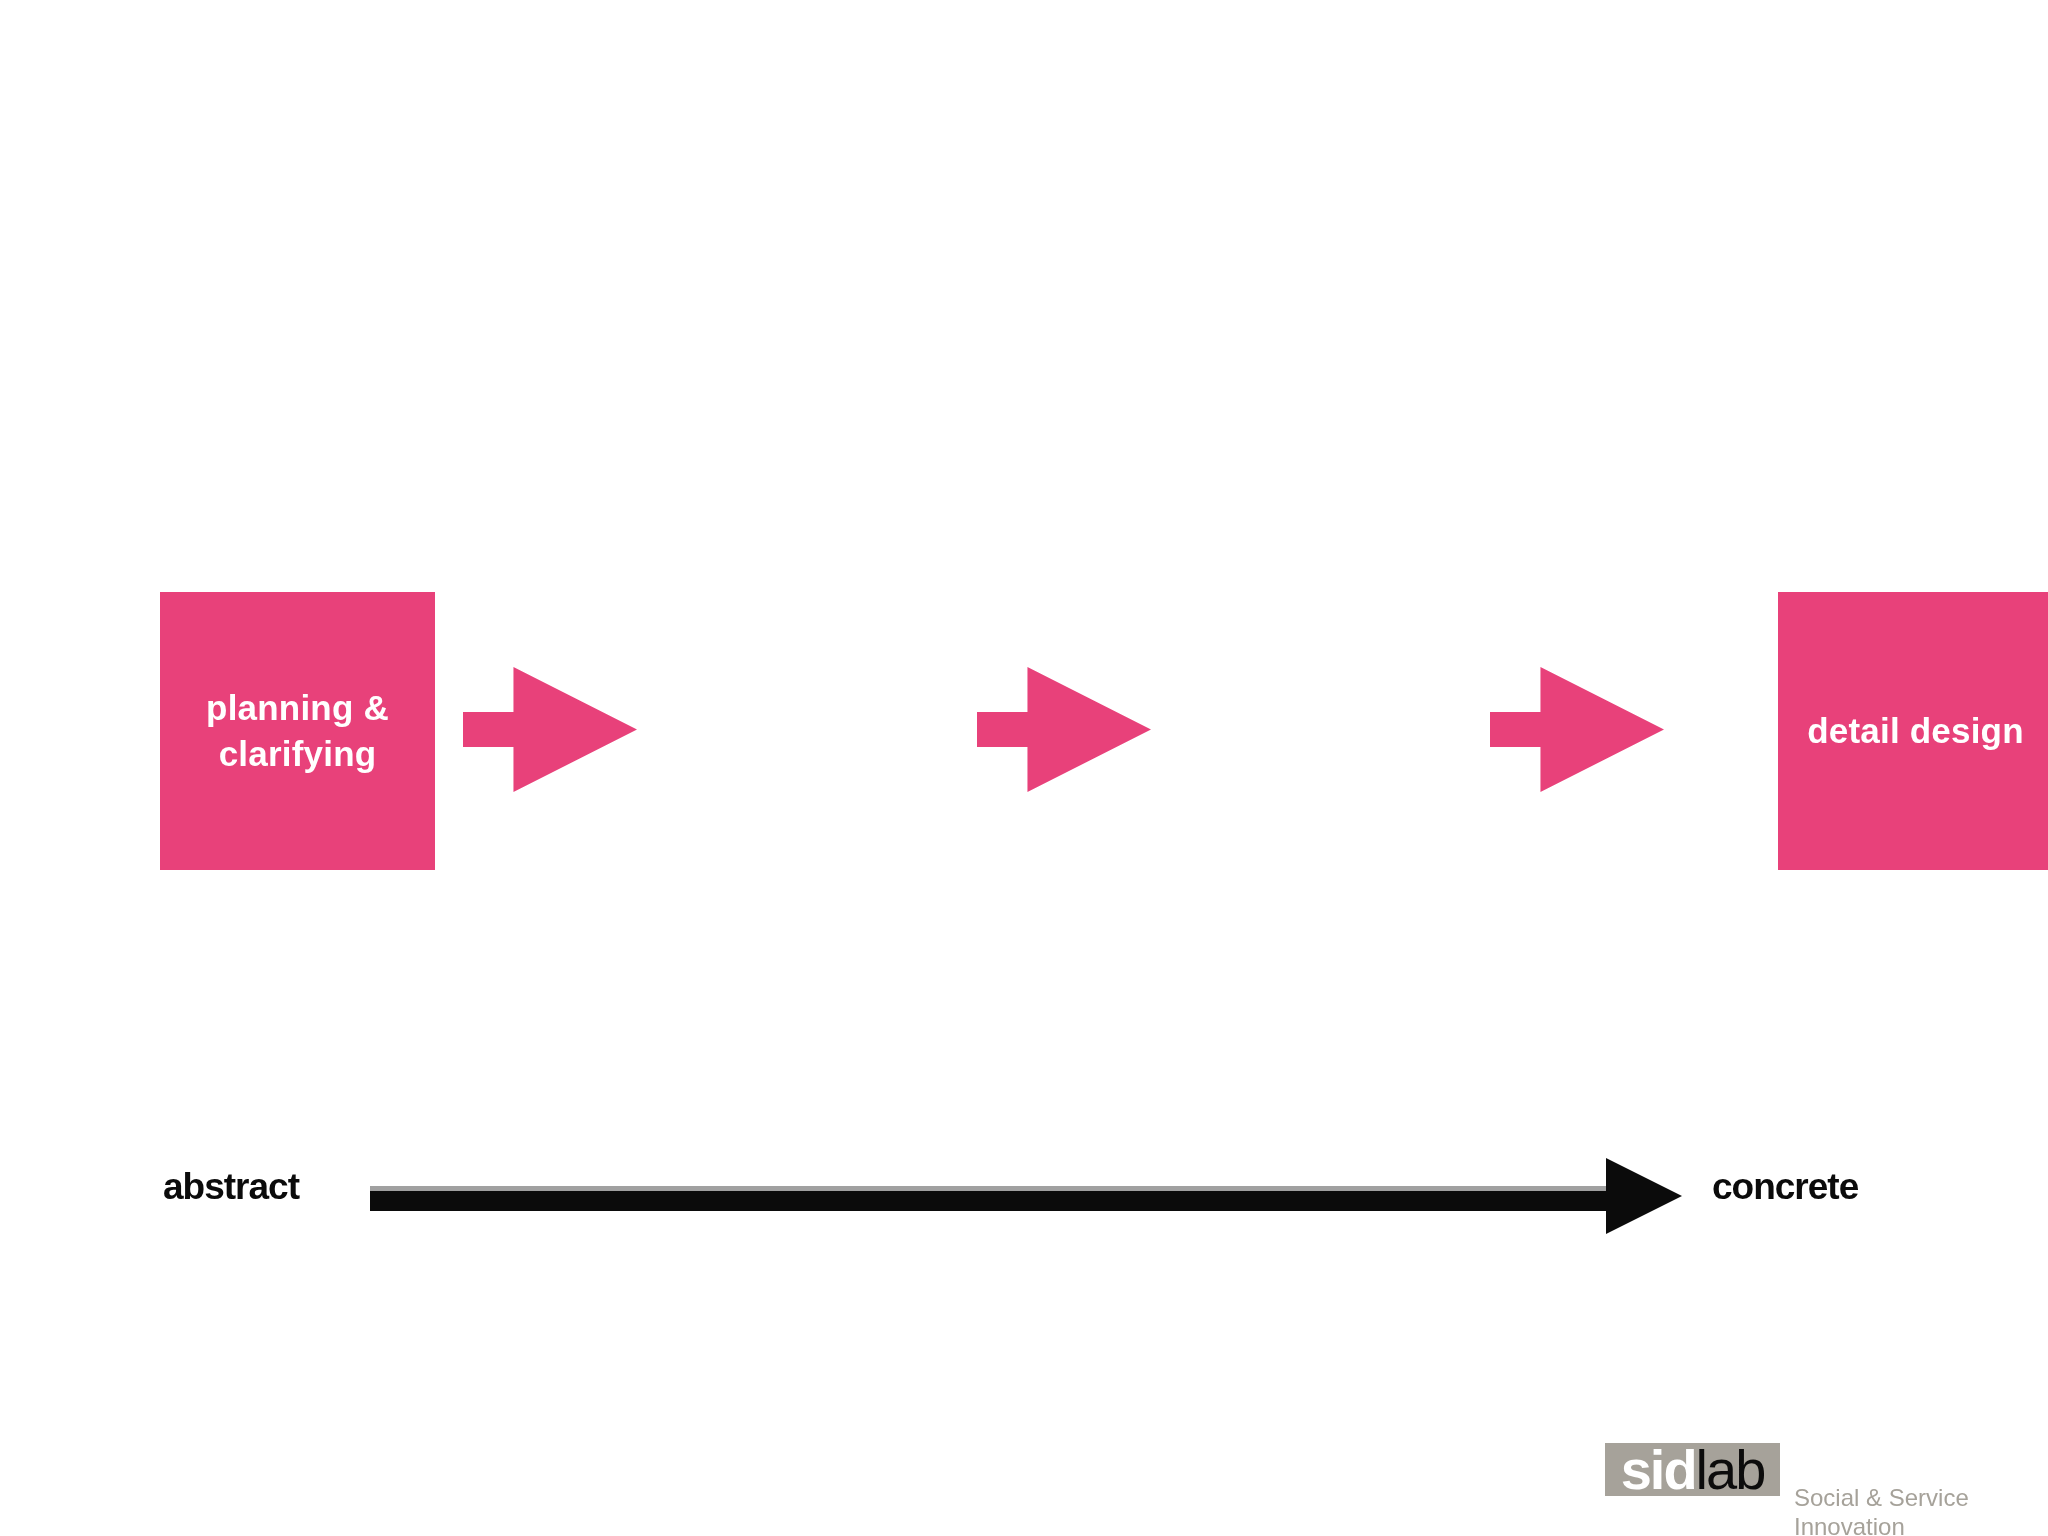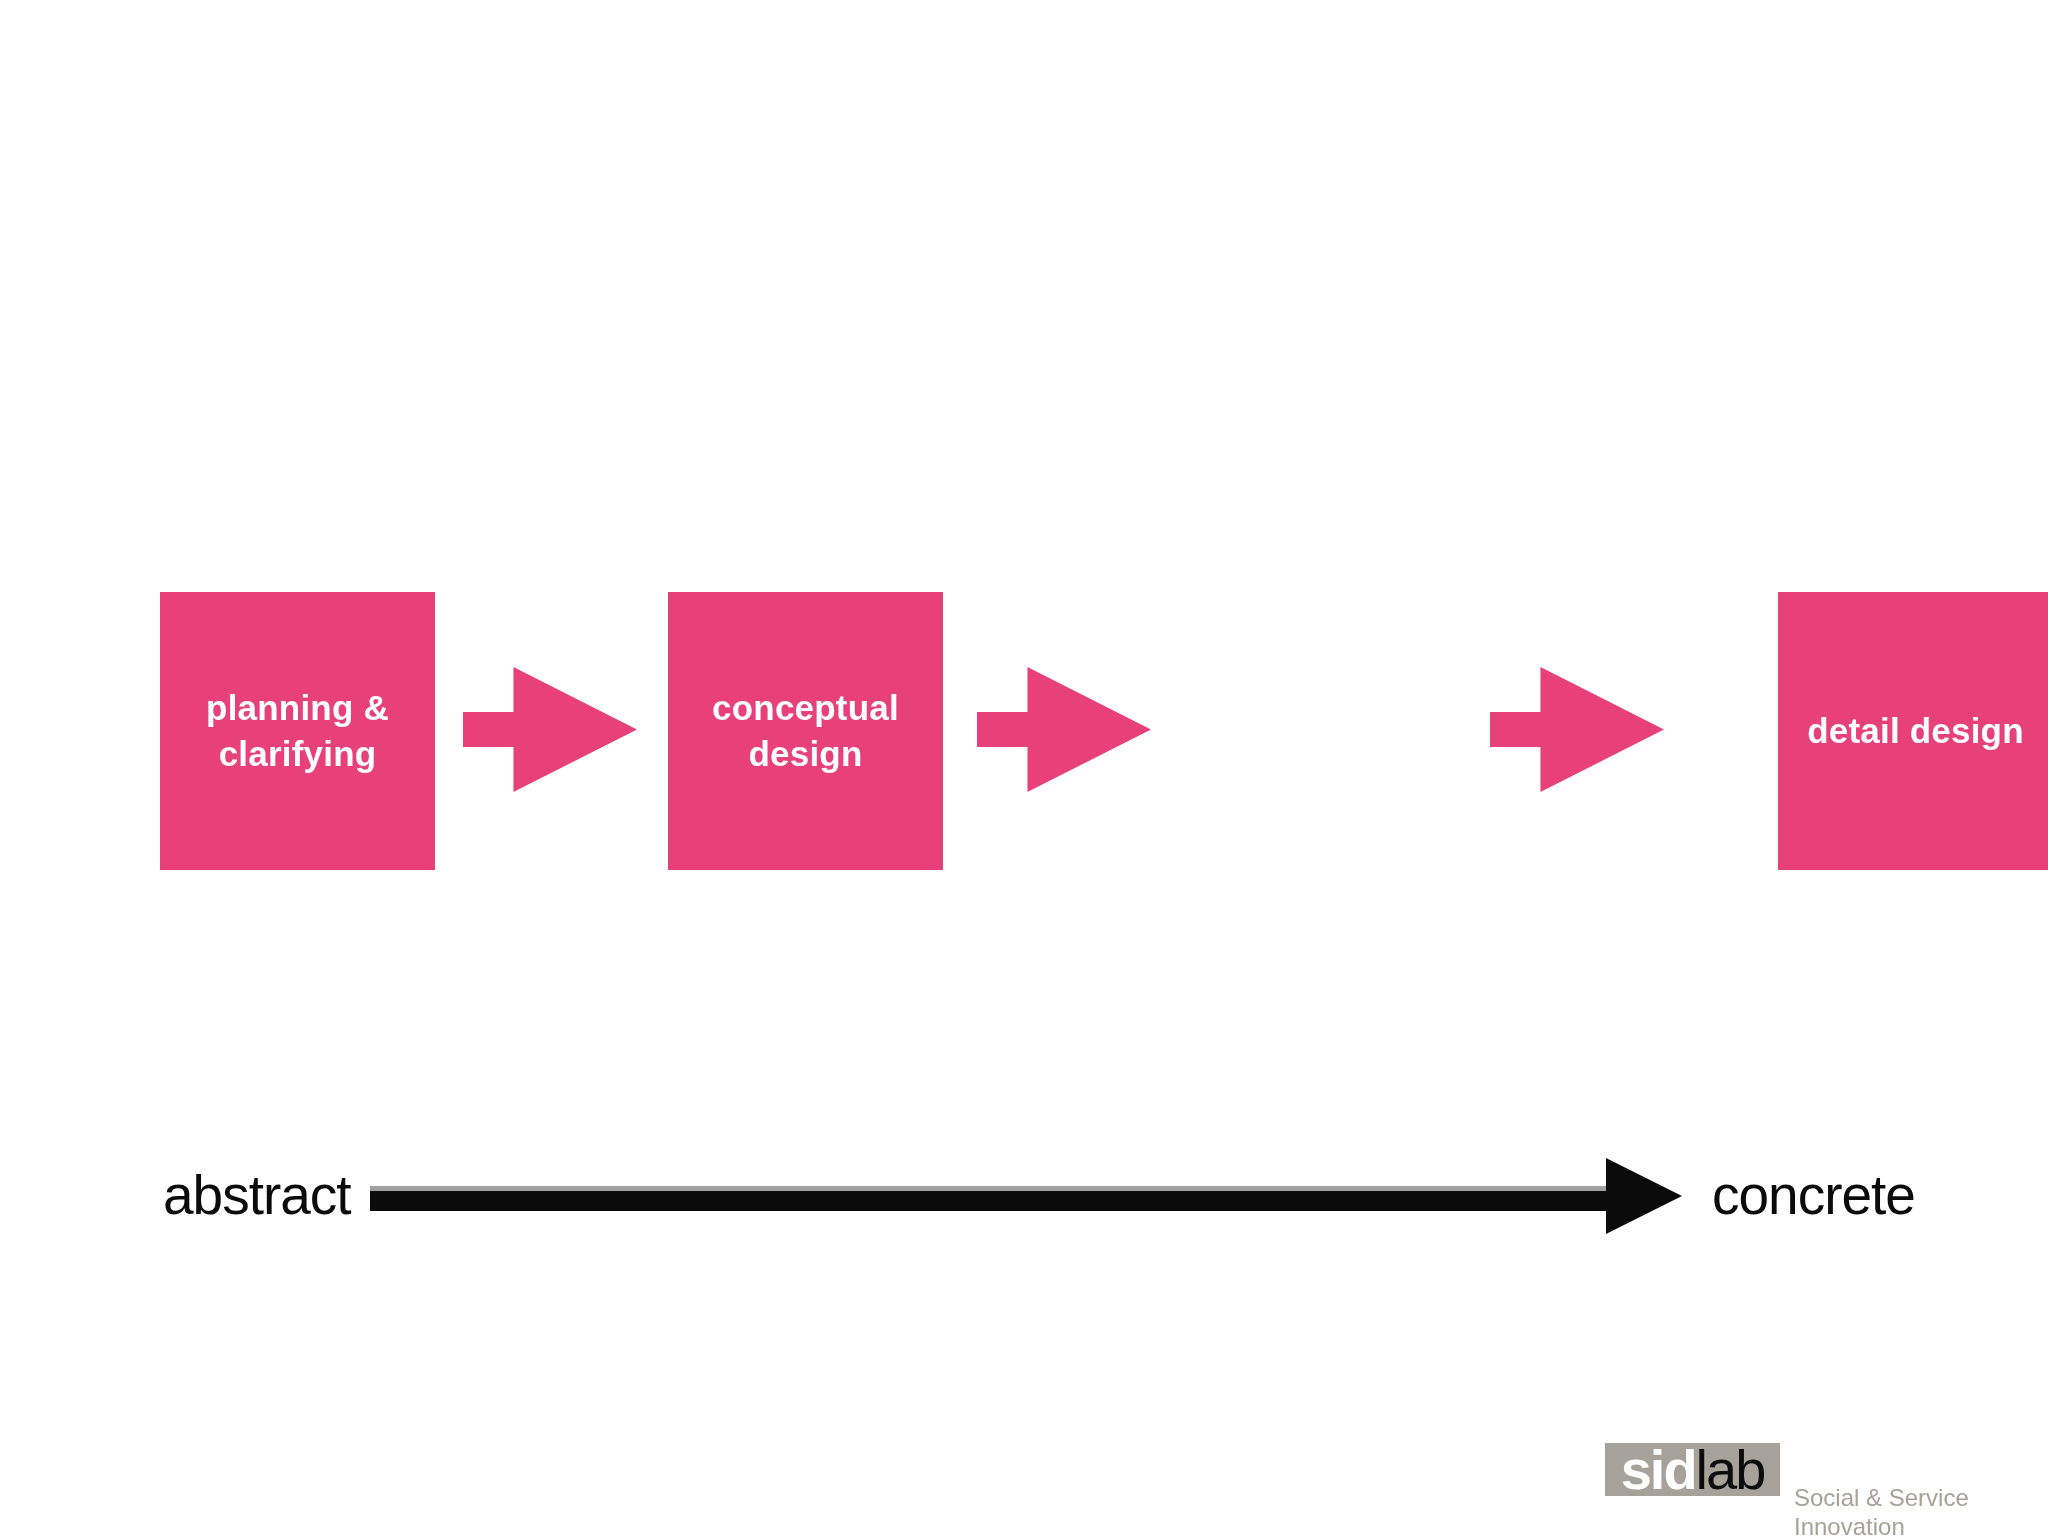--- a/index.html
+++ b/index.html
@@ -60,22 +60,22 @@
   .flow-arrow-3 { left: 1490px; }
 
   
   .axis-arrow-svg {
     position: absolute;
     left: 366px; top: 1158px;
   }
   .axis-label {
     position: absolute;
     color: var(--axis-color);
-    font-size: 55px;
-    font-weight: normal;
+    font-size: 37px;
+    font-weight: bold;
     letter-spacing: -1px;
     line-height: 1;
   }
   .axis-label-left  { left: 163px; top: 1168px; }
   .axis-label-right { left: 1712px; top: 1168px; }
 
   
   .logo { position: absolute; left: 1605px; top: 1443px; display: flex; }
   .logo-box {
     width: 175px; height: 53px;
@@ -106,24 +106,20 @@
 
 <div class="slide">
 
   <div class="stage stage-1">
     <div class="stage-label">planning &amp;
 clarifying</div>
   </div>
 
   <div class="flow-arrow flow-arrow-1"></div>
 
-  <div class="stage stage-2">
-    <div class="stage-label">conceptual
-design</div>
-  </div>
 
   <div class="flow-arrow flow-arrow-2"></div>
 
 
   <div class="flow-arrow flow-arrow-3"></div>
 
   <div class="stage stage-4">
     <div class="stage-label">detail design</div>
   </div>
 

